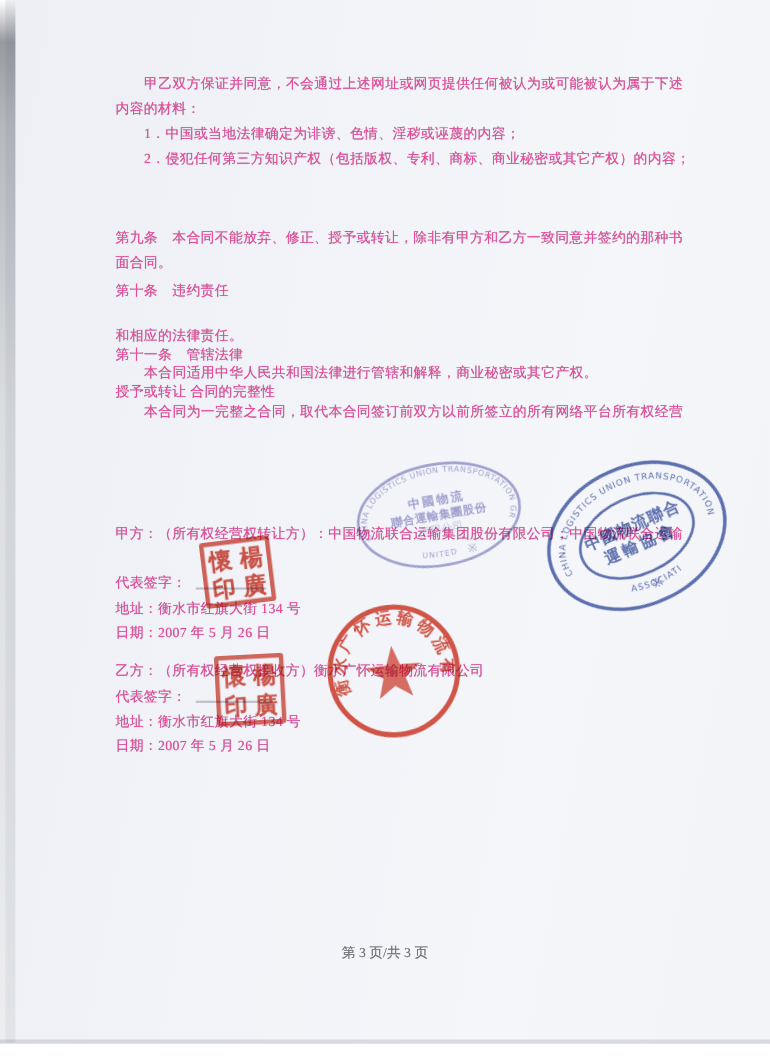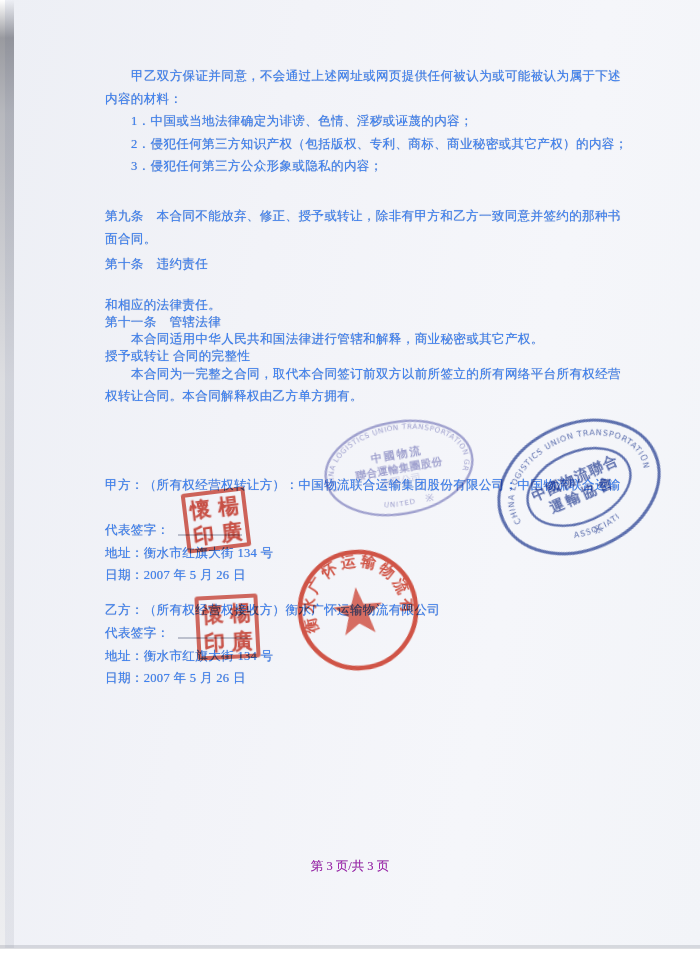--- a/index.html
+++ b/index.html
@@ -6,22 +6,22 @@
   .scan{position:relative;width:700px;height:964px;background:#ffffff;overflow:hidden;
         font-family:"Liberation Serif","DejaVu Serif",serif;}
   .paper{position:absolute;left:5px;top:0;width:695px;height:948px;
          background:linear-gradient(100deg,#edeff5 0%,#f2f3f8 35%,#f5f6fa 70%,#f2f4f8 100%);}
   .edge-left{position:absolute;left:0;top:0;width:14px;height:948px;
          background:linear-gradient(180deg,rgba(70,72,82,0.0) 0%,rgba(70,72,82,0.55) 4%,rgba(95,98,110,0.45) 12%,
          rgba(140,143,155,0.30) 40%,rgba(160,163,175,0.28) 75%,rgba(175,178,188,0.22) 100%);}
   .edge-bottom{position:absolute;left:0;top:945px;width:700px;height:4px;background:rgba(140,143,155,0.28);}
 
   .ln{position:absolute;white-space:nowrap;font-size:12.6px;letter-spacing:0.3px;
-      color:#3b82f6;text-shadow:0 0 0.7px rgba(72,78,108,0.55);}
-  .footer{position:absolute;left:0;width:700px;text-align:center;font-size:12.5px;color:#a21caf;
+      color:#ec4899;text-shadow:0 0 0.7px rgba(72,78,108,0.55);}
+  .footer{position:absolute;left:0;width:700px;text-align:center;font-size:12.5px;color:#737373;
       text-shadow:0 0 0.6px rgba(80,86,112,0.5);}
 
   .stamp{position:absolute;mix-blend-mode:multiply;}
   .stamp text{font-family:"DejaVu Sans",sans-serif;}
   .stamp .cjk{font-family:"DejaVu Serif","Liberation Serif",serif;}
 
   .seal-square{position:absolute;mix-blend-mode:multiply;border:4px solid rgba(203,55,40,0.85);
       border-radius:3px;display:grid;grid-template-columns:1fr 1fr;grid-template-rows:1fr 1fr;
       align-items:center;justify-items:center;
       font-family:"DejaVu Serif","Liberation Serif",serif;font-weight:bold;
@@ -35,30 +35,28 @@
 
 <div class="scan">
   <div class="paper"></div>
   <div class="edge-left"></div>
   <div class="edge-bottom"></div>
 
   <div class="ln" style="left:131px;top:68px">甲乙双方保证并同意，不会通过上述网址或网页提供任何被认为或可能被认为属于下述</div>
   <div class="ln" style="left:105px;top:91px">内容的材料：</div>
   <div class="ln" style="left:131px;top:113px">1．中国或当地法律确定为诽谤、色情、淫秽或诬蔑的内容；</div>
   <div class="ln" style="left:131px;top:136px">2．侵犯任何第三方知识产权（包括版权、专利、商标、商业秘密或其它产权）的内容；</div>
-  <div class="ln" style="left:131px;top:158px">3．侵犯任何第三方公众形象或隐私的内容；</div>
   <div class="ln" style="left:105px;top:208px">第九条　本合同不能放弃、修正、授予或转让，除非有甲方和乙方一致同意并签约的那种书</div>
   <div class="ln" style="left:105px;top:231px">面合同。</div>
   <div class="ln" style="left:105px;top:256px">第十条　违约责任</div>
   <div class="ln" style="left:105px;top:297px">和相应的法律责任。</div>
   <div class="ln" style="left:105px;top:314px">第十一条　管辖法律</div>
   <div class="ln" style="left:131px;top:331px">本合同适用中华人民共和国法律进行管辖和解释，商业秘密或其它产权。</div>
   <div class="ln" style="left:105px;top:348px">授予或转让 合同的完整性</div>
   <div class="ln" style="left:131px;top:366px">本合同为一完整之合同，取代本合同签订前双方以前所签立的所有网络平台所有权经营</div>
-  <div class="ln" style="left:105px;top:388px">权转让合同。本合同解释权由乙方单方拥有。</div>
 
   <div class="ln" style="left:105px;top:477px">甲方：（所有权经营权转让方）：中国物流联合运输集团股份有限公司；中国物流联合运输</div>
   <div class="ln" style="left:105px;top:522px">代表签字：</div>
   <div class="sig-line" style="left:178px;top:534px;width:64px"></div>
   <div class="ln" style="left:105px;top:545px">地址：衡水市红旗大街 134 号</div>
   <div class="ln" style="left:105px;top:567px">日期：2007 年 5 月 26 日</div>
 
   <div class="ln" style="left:105px;top:602px">乙方：（所有权经营权接收方）衡水广怀运输物流有限公司</div>
   <div class="ln" style="left:105px;top:625px">代表签字：</div>
   <div class="sig-line" style="left:178px;top:637px;width:70px"></div>

